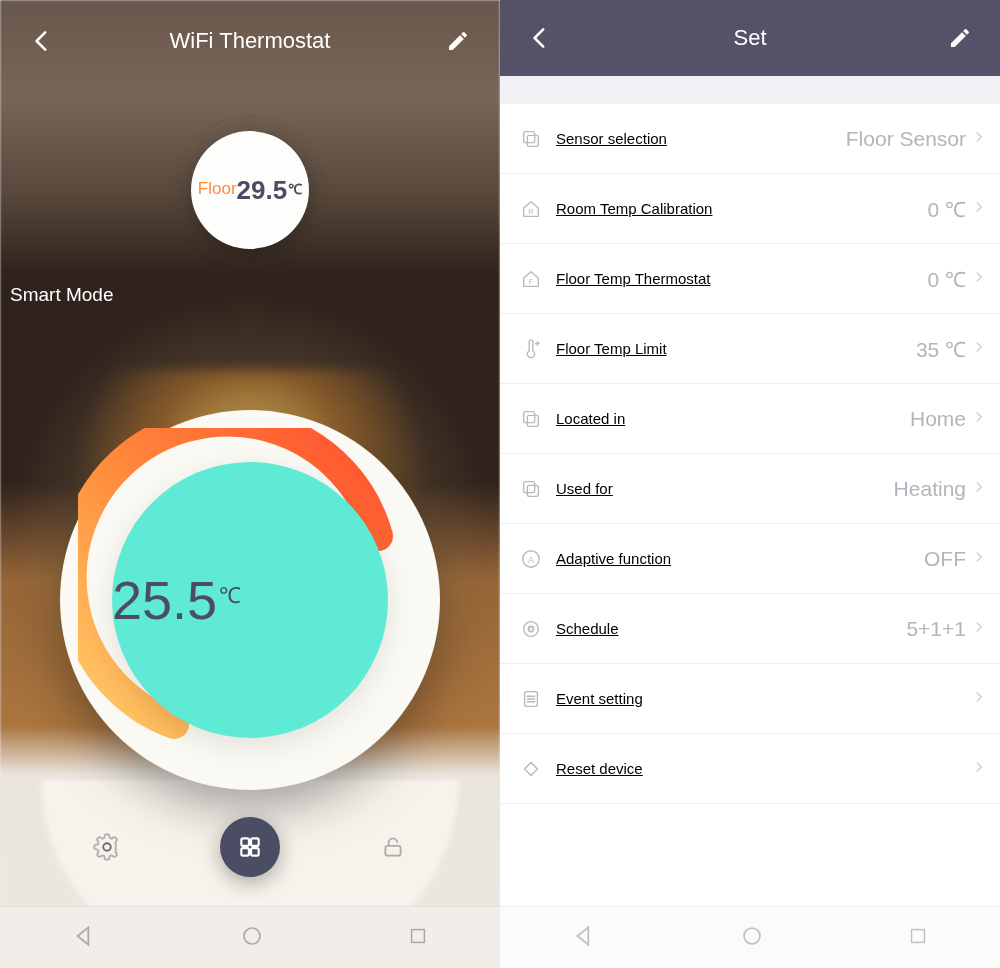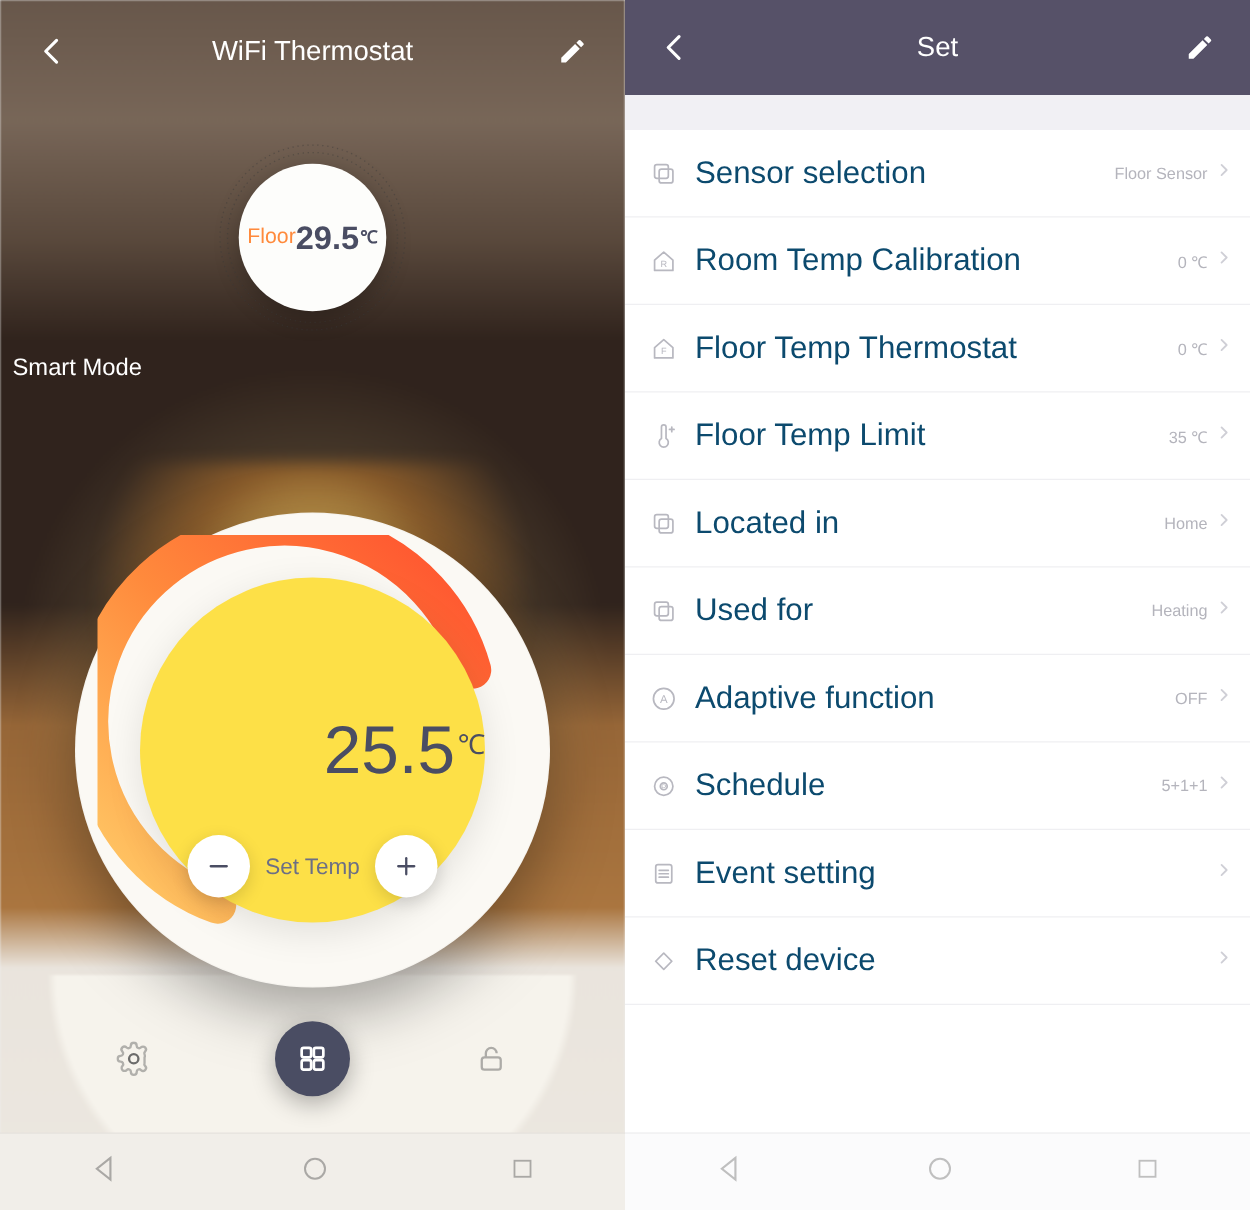--- a/index.html
+++ b/index.html
@@ -67,23 +67,23 @@
   
   .dial-outer {
     position:absolute; top:410px; left:50%; transform:translateX(-50%);
     width: 380px; height:380px; border-radius:50%;
     background: #fbf9f4;
     box-shadow: 0 18px 50px rgba(0,0,0,.35), inset 0 0 0 1px rgba(0,0,0,.02);
     display:flex; align-items:center; justify-content:center;
   }
   .dial-arc { position:absolute; inset:18px; }
   .dial-inner {
-    width: 276px; height:276px; border-radius:50%; background:#fde047;
+    width: 276px; height:276px; border-radius:50%; background:#5eead4;
     box-shadow: 0 8px 30px rgba(0,0,0,.1);
-    display:flex; flex-direction:column; align-items:flex-end; justify-content:center;
+    display:flex; flex-direction:column; align-items:flex-start; justify-content:center;
     position: relative;
   }
   .dial-temp { color:#4a4d63; font-size:54px; font-weight:350; display:flex; align-items:flex-start;}
   .dial-temp .unit { font-size:22px; margin-top:10px; margin-left:2px;}
   .dial-controls {
     position:absolute; bottom:20px; left:0; right:0;
     display:flex; align-items:center; justify-content:center; gap:12px;
   }
   .circle-btn {
     width:50px; height:50px; border-radius:50%; background:#fff;
@@ -127,22 +127,22 @@
 
   .settings-list {
     position:absolute; top:104px; left:0; right:0; bottom:62px;
     background:#fff;
   }
   .row {
     height:70px; border-bottom:1px solid #efeff2;
     display:flex; align-items:center; padding: 0 14px 0 20px;
   }
   .row .ricon { width:36px; display:flex; align-items:center; justify-content:flex-start; color:#b8b8c0;}
-  .row .rlabel { flex:1; font-size:25px; color:#0c4a6e; }
-  .row .rvalue { font-size:13px; color:#b4b4bc; margin-right:6px;}
+  .row .rlabel { flex:1; font-size:15px; color:#000000;text-decoration:underline; }
+  .row .rvalue { font-size:21px; color:#b4b4bc; margin-right:6px;}
   .row .chev { color:#cfcfd6; }
 
   .android-nav.light { background:#fbfbfc; }
 </style>
 </head>
 <body>
 
 <div class="screen">
   <div class="left-bg"></div>
 
@@ -187,34 +187,20 @@
           <stop offset="1" stop-color="#ff4d2e"></stop>
         </linearGradient>
       </defs>
       <path d="M96 296 A156 156 0 1 1 300 108" fill="none" stroke="url(#g1)" stroke-width="30" stroke-linecap="round"></path>
     </svg>
     <div class="dial-inner">
       <div class="dial-temp">
         <span>25.5</span>
           <span class="unit">℃</span>
       </div>
-      <div class="dial-controls">
-        <div class="circle-btn">
-          <svg width="22" height="22" viewBox="0 0 24 24" stroke="#4a4d63" stroke-width="2" stroke-linecap="round">
-              <line x1="5" y1="12" x2="19" y2="12"></line>
-            </svg>
-        </div>
-        <div class="set-label">Set Temp</div>
-        <div class="circle-btn">
-          <svg width="22" height="22" viewBox="0 0 24 24" stroke="#4a4d63" stroke-width="2" stroke-linecap="round">
-              <line x1="12" y1="5" x2="12" y2="19"></line>
-              <line x1="5" y1="12" x2="19" y2="12"></line>
-            </svg>
-        </div>
-      </div>
     </div>
   </div>
 
   <div class="bottom-row">
     <div class="ic icon-btn">
       <svg width="28" height="28" viewBox="0 0 24 24" fill="none" stroke="#555" stroke-width="1.6">
           <circle cx="12" cy="12" r="3.2"></circle>
           <path d="M19.4 15a1.7 1.7 0 0 0 .34 1.87l.06.06a2 2 0 1 1-2.83 2.83l-.06-.06a1.7 1.7 0 0 0-1.87-.34 1.7 1.7 0 0 0-1 1.56V21a2 2 0 1 1-4 0v-.09a1.7 1.7 0 0 0-1-1.56 1.7 1.7 0 0 0-1.87.34l-.06.06a2 2 0 1 1-2.83-2.83l.06-.06A1.7 1.7 0 0 0 4.6 15a1.7 1.7 0 0 0-1.56-1H3a2 2 0 1 1 0-4h.09A1.7 1.7 0 0 0 4.6 9a1.7 1.7 0 0 0-.34-1.87l-.06-.06A2 2 0 1 1 7.03 4.24l.06.06A1.7 1.7 0 0 0 9 4.6a1.7 1.7 0 0 0 1-1.56V3a2 2 0 1 1 4 0v.09a1.7 1.7 0 0 0 1 1.56 1.7 1.7 0 0 0 1.87-.34l.06-.06a2 2 0 1 1 2.83 2.83l-.06.06A1.7 1.7 0 0 0 19.4 9c.14.33.22.69.22 1.06s-.08.73-.22 1.06z" opacity=".5"></path>
         </svg>
     </div>

